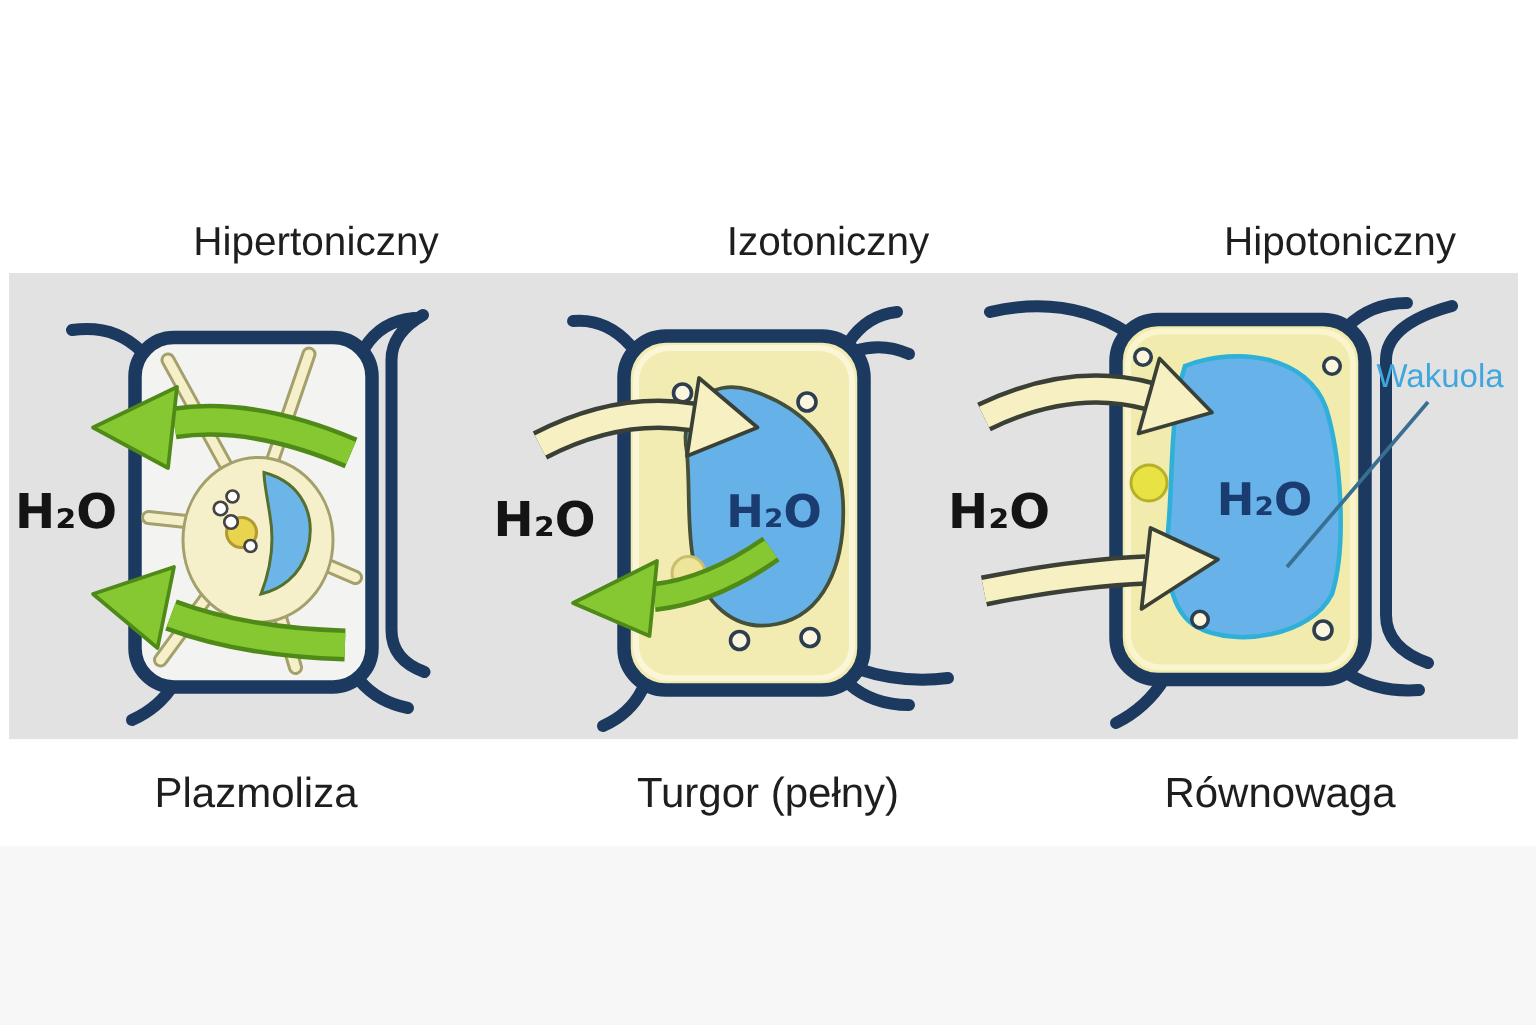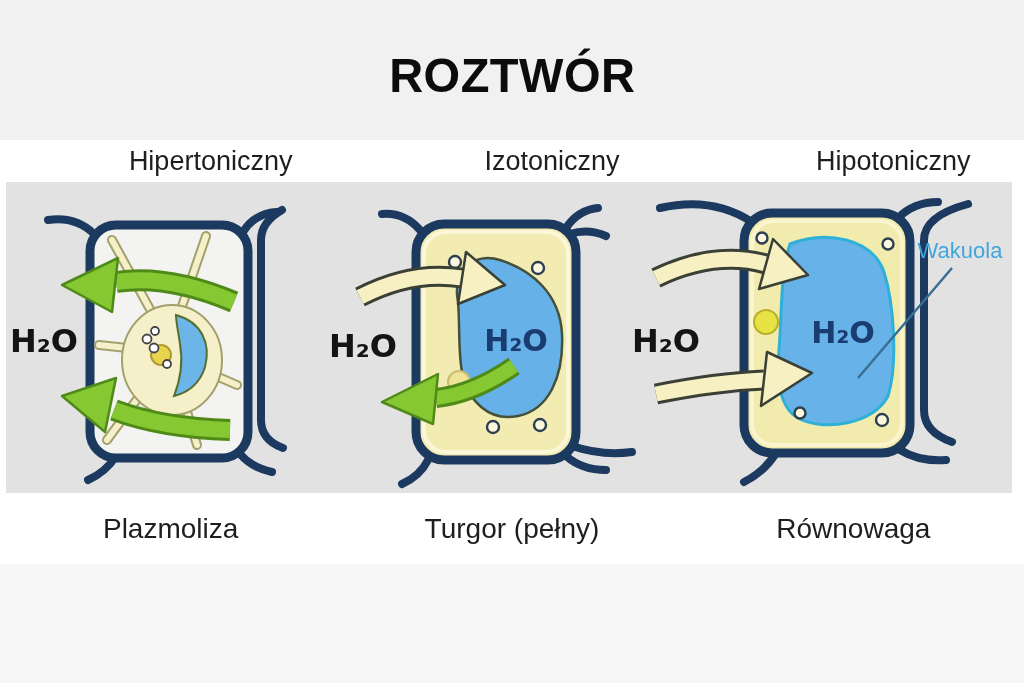--- a/index.html
+++ b/index.html
@@ -40,23 +40,20 @@
   }
   svg text.annotation{
     font-family:"Liberation Sans","DejaVu Sans",sans-serif;font-size:22px;fill:#3fa7dd;
   }
 </style>
 </head>
 <body>
 
 <div class="stage">
 
-  <div class="top-area">
-    <h1 class="page-title">ROZTWÓR</h1>
-  </div>
 
   <div class="label-row top">
     <div class="label-col">Hipertoniczny</div>
     <div class="label-col">Izotoniczny</div>
     <div class="label-col">Hipotoniczny</div>
   </div>
 
   <div class="diagram-area">
     <svg width="1024" height="311" viewBox="0 0 1024 311">
 

